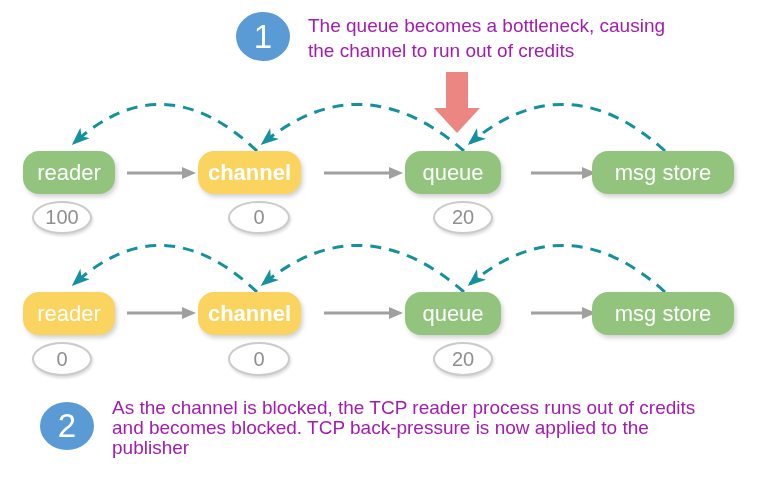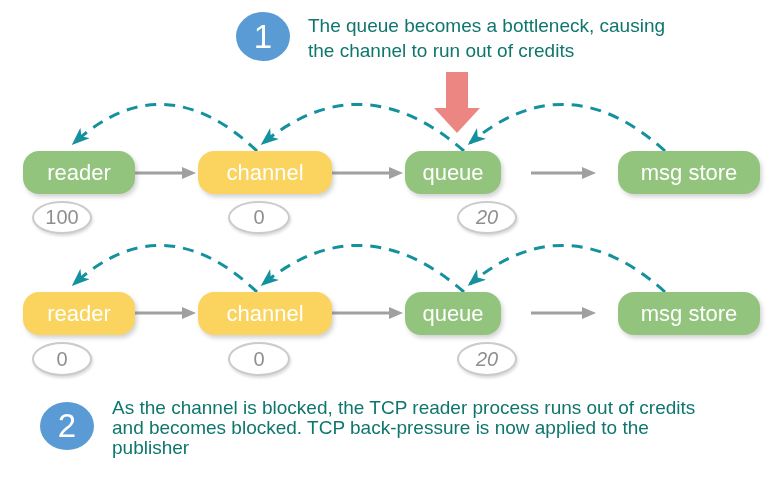--- a/index.html
+++ b/index.html
@@ -19,57 +19,57 @@
     display:flex;align-items:center;justify-content:center;
     color:#ffffff;
     font-size:22px;
     box-shadow:2px 3px 4px rgba(110,110,110,0.30);
   }
   .node.active{background:#93C47D;}
   .node.blocked{background:#FAD45F;}
 
   .row1{top:151px;}
   .row2{top:292px;}
-  .pos-reader{left:23px;width:112px;}
-  .pos-channel{left:198px;width:134px;}
+  .pos-reader{left:23px;width:92px;}
+  .pos-channel{left:198px;width:103px;font-weight:bold;}
   .pos-queue{left:405px;width:96px;}
-  .pos-msgstore{left:618px;width:142px;text-align:right;}
+  .pos-msgstore{left:592px;width:142px;text-align:right;}
 
   .credit{
     position:absolute;
     border:2px solid #CBCBCB;
     background:#ffffff;
     border-radius:50%;
     display:flex;align-items:center;justify-content:center;
     color:#8F8F8F;
     font-size:20px;
     box-shadow:1px 2px 3px rgba(0,0,0,0.15);
     box-sizing:border-box;
   }
   .crow1{top:201px;height:33px;}
   .crow2{top:342px;height:34px;}
   .cpos-reader{left:32px;width:60px;}
   .cpos-channel{left:228px;width:62px;}
-  .cpos-queue{left:457px;width:60px;font-style:italic;}
+  .cpos-queue{left:433px;width:60px;}
 
   .badge{
     position:absolute;
     width:54px;height:49px;
     border-radius:50%;
     background:#5B9BD5;
     color:#ffffff;
     font-size:33px;
     display:flex;align-items:center;justify-content:center;
   }
   .badge1{left:236px;top:12px;}
   .badge2{left:40px;top:402px;height:48px;}
 
   .note{
     position:absolute;
-    color:#0f766e;
+    color:#a21caf;
     font-size:19px;
     white-space:pre-line;
   }
   .note1{left:308px;top:13px;width:440px;line-height:25px;}
   .note2{left:112px;top:398px;width:665px;line-height:20px;}
 </style>
 </head>
 <body>
 
 <div class="stage">

